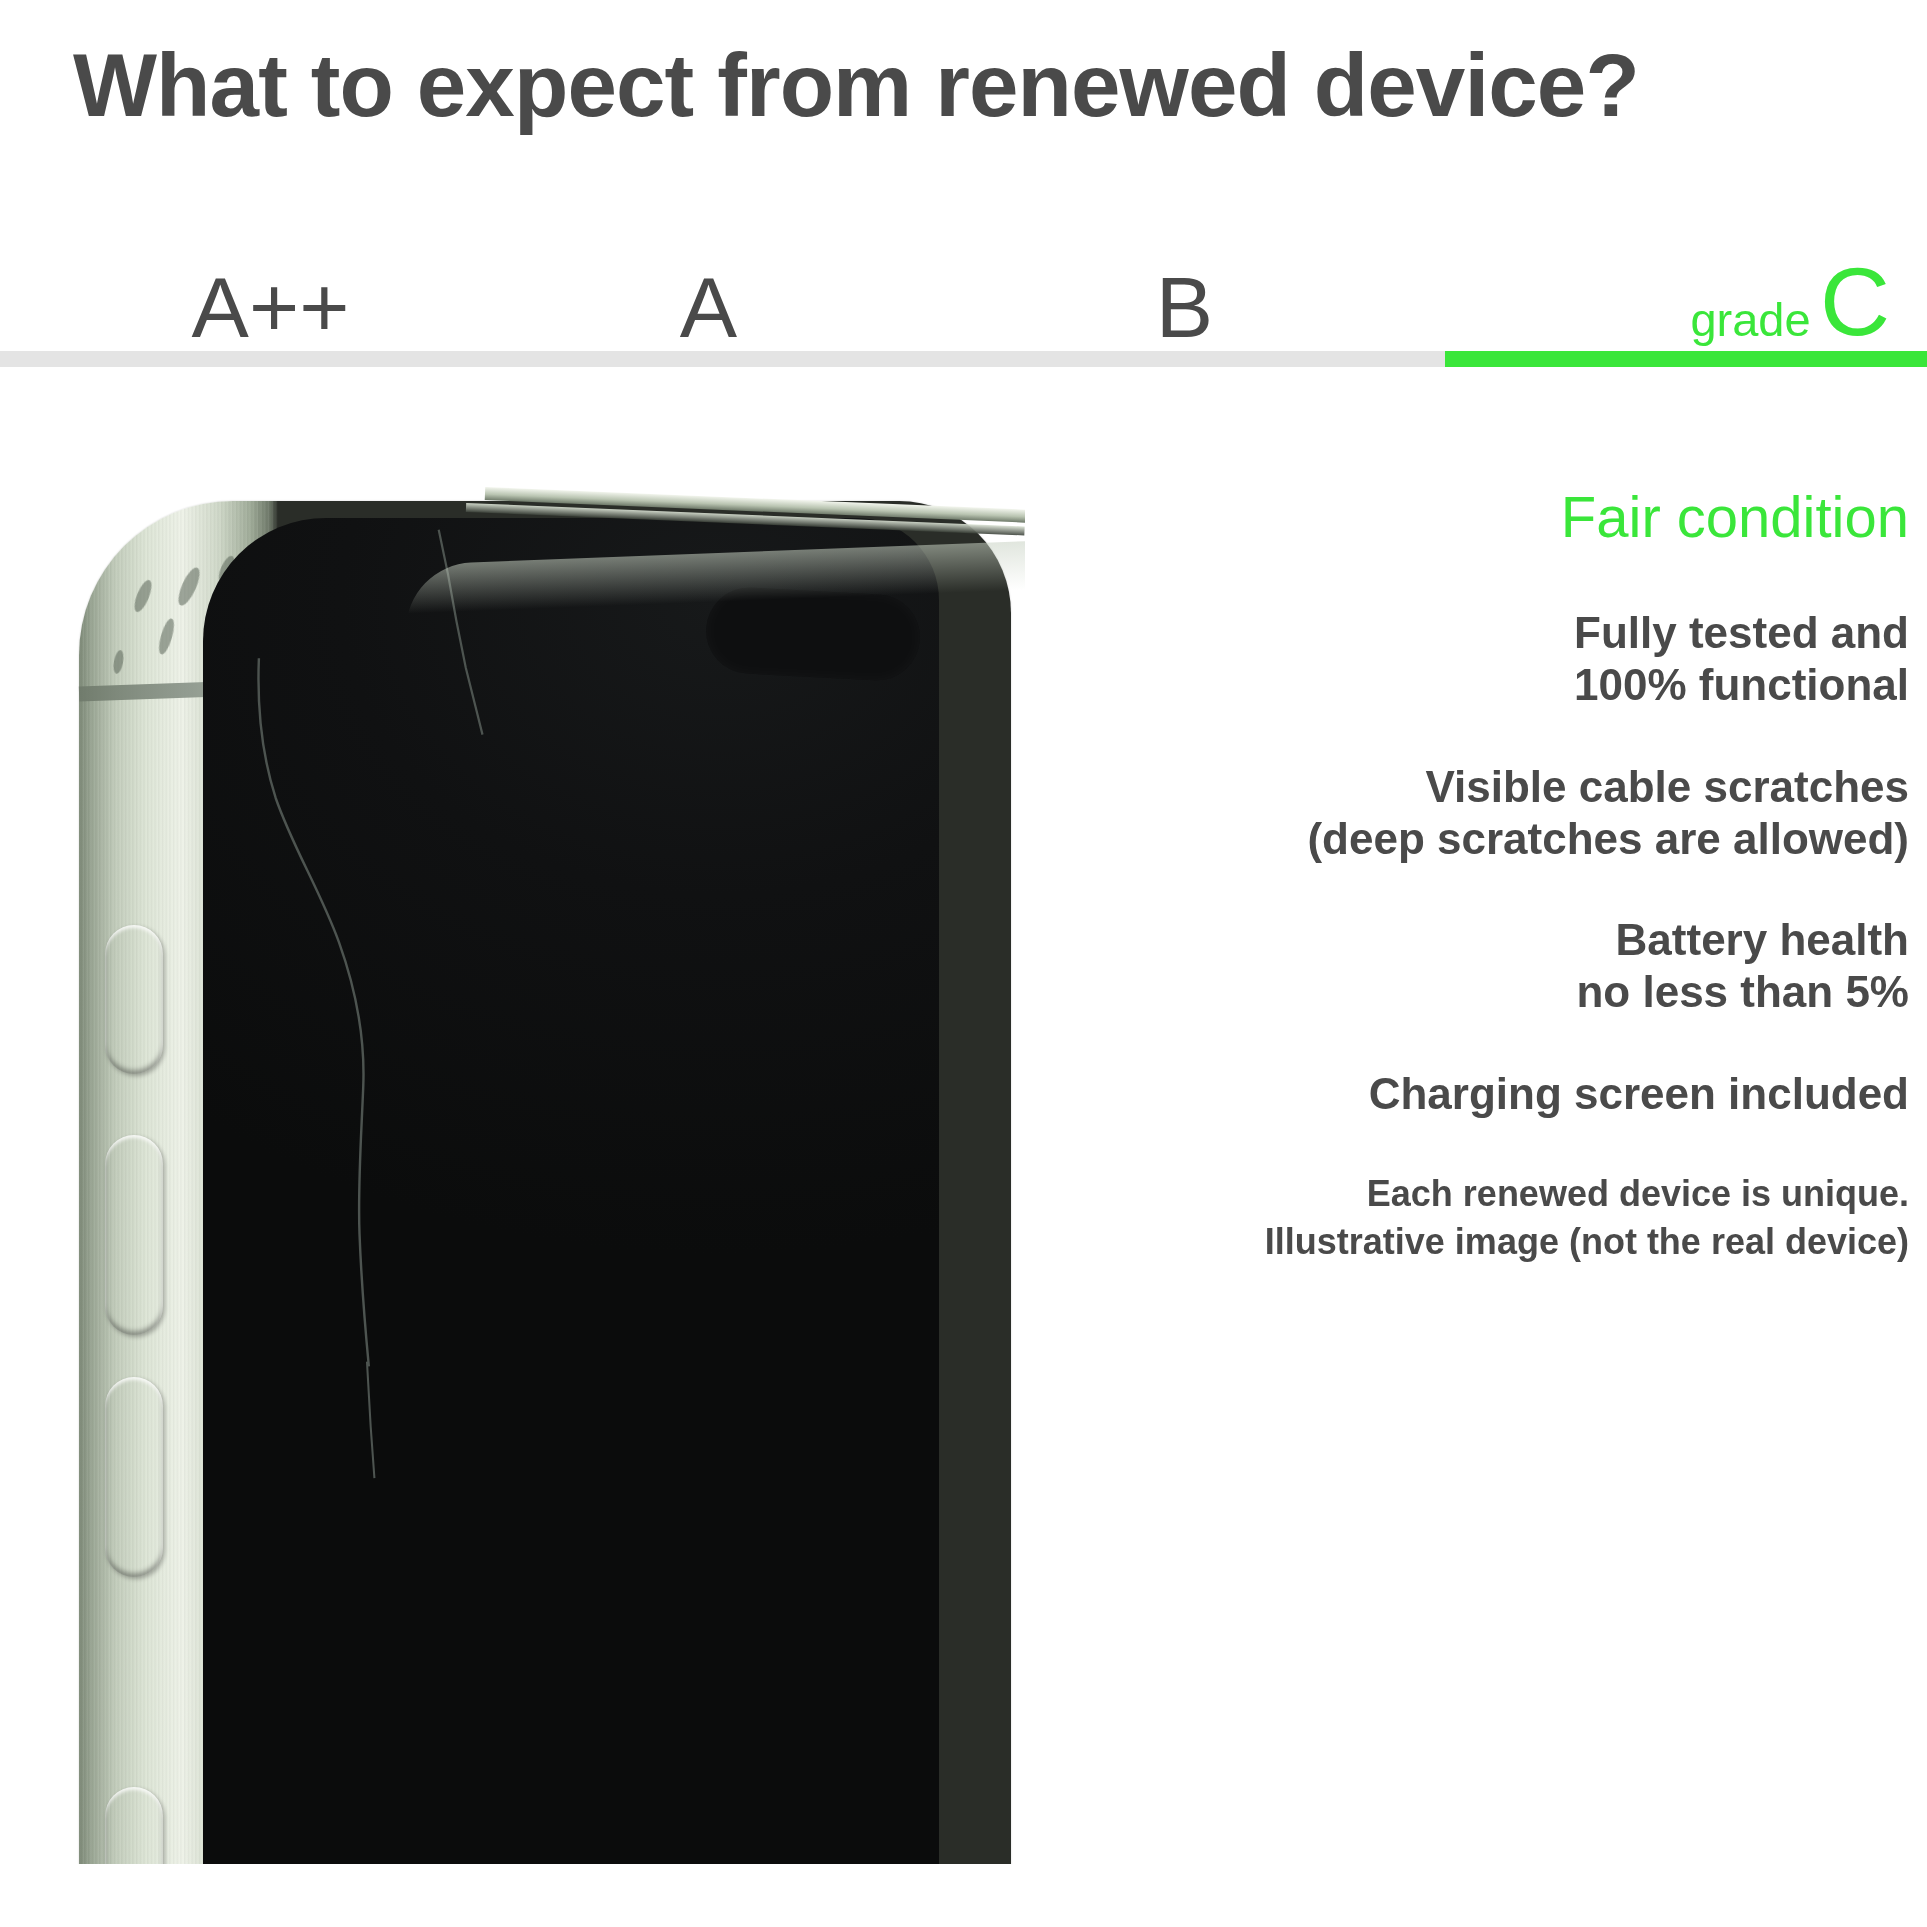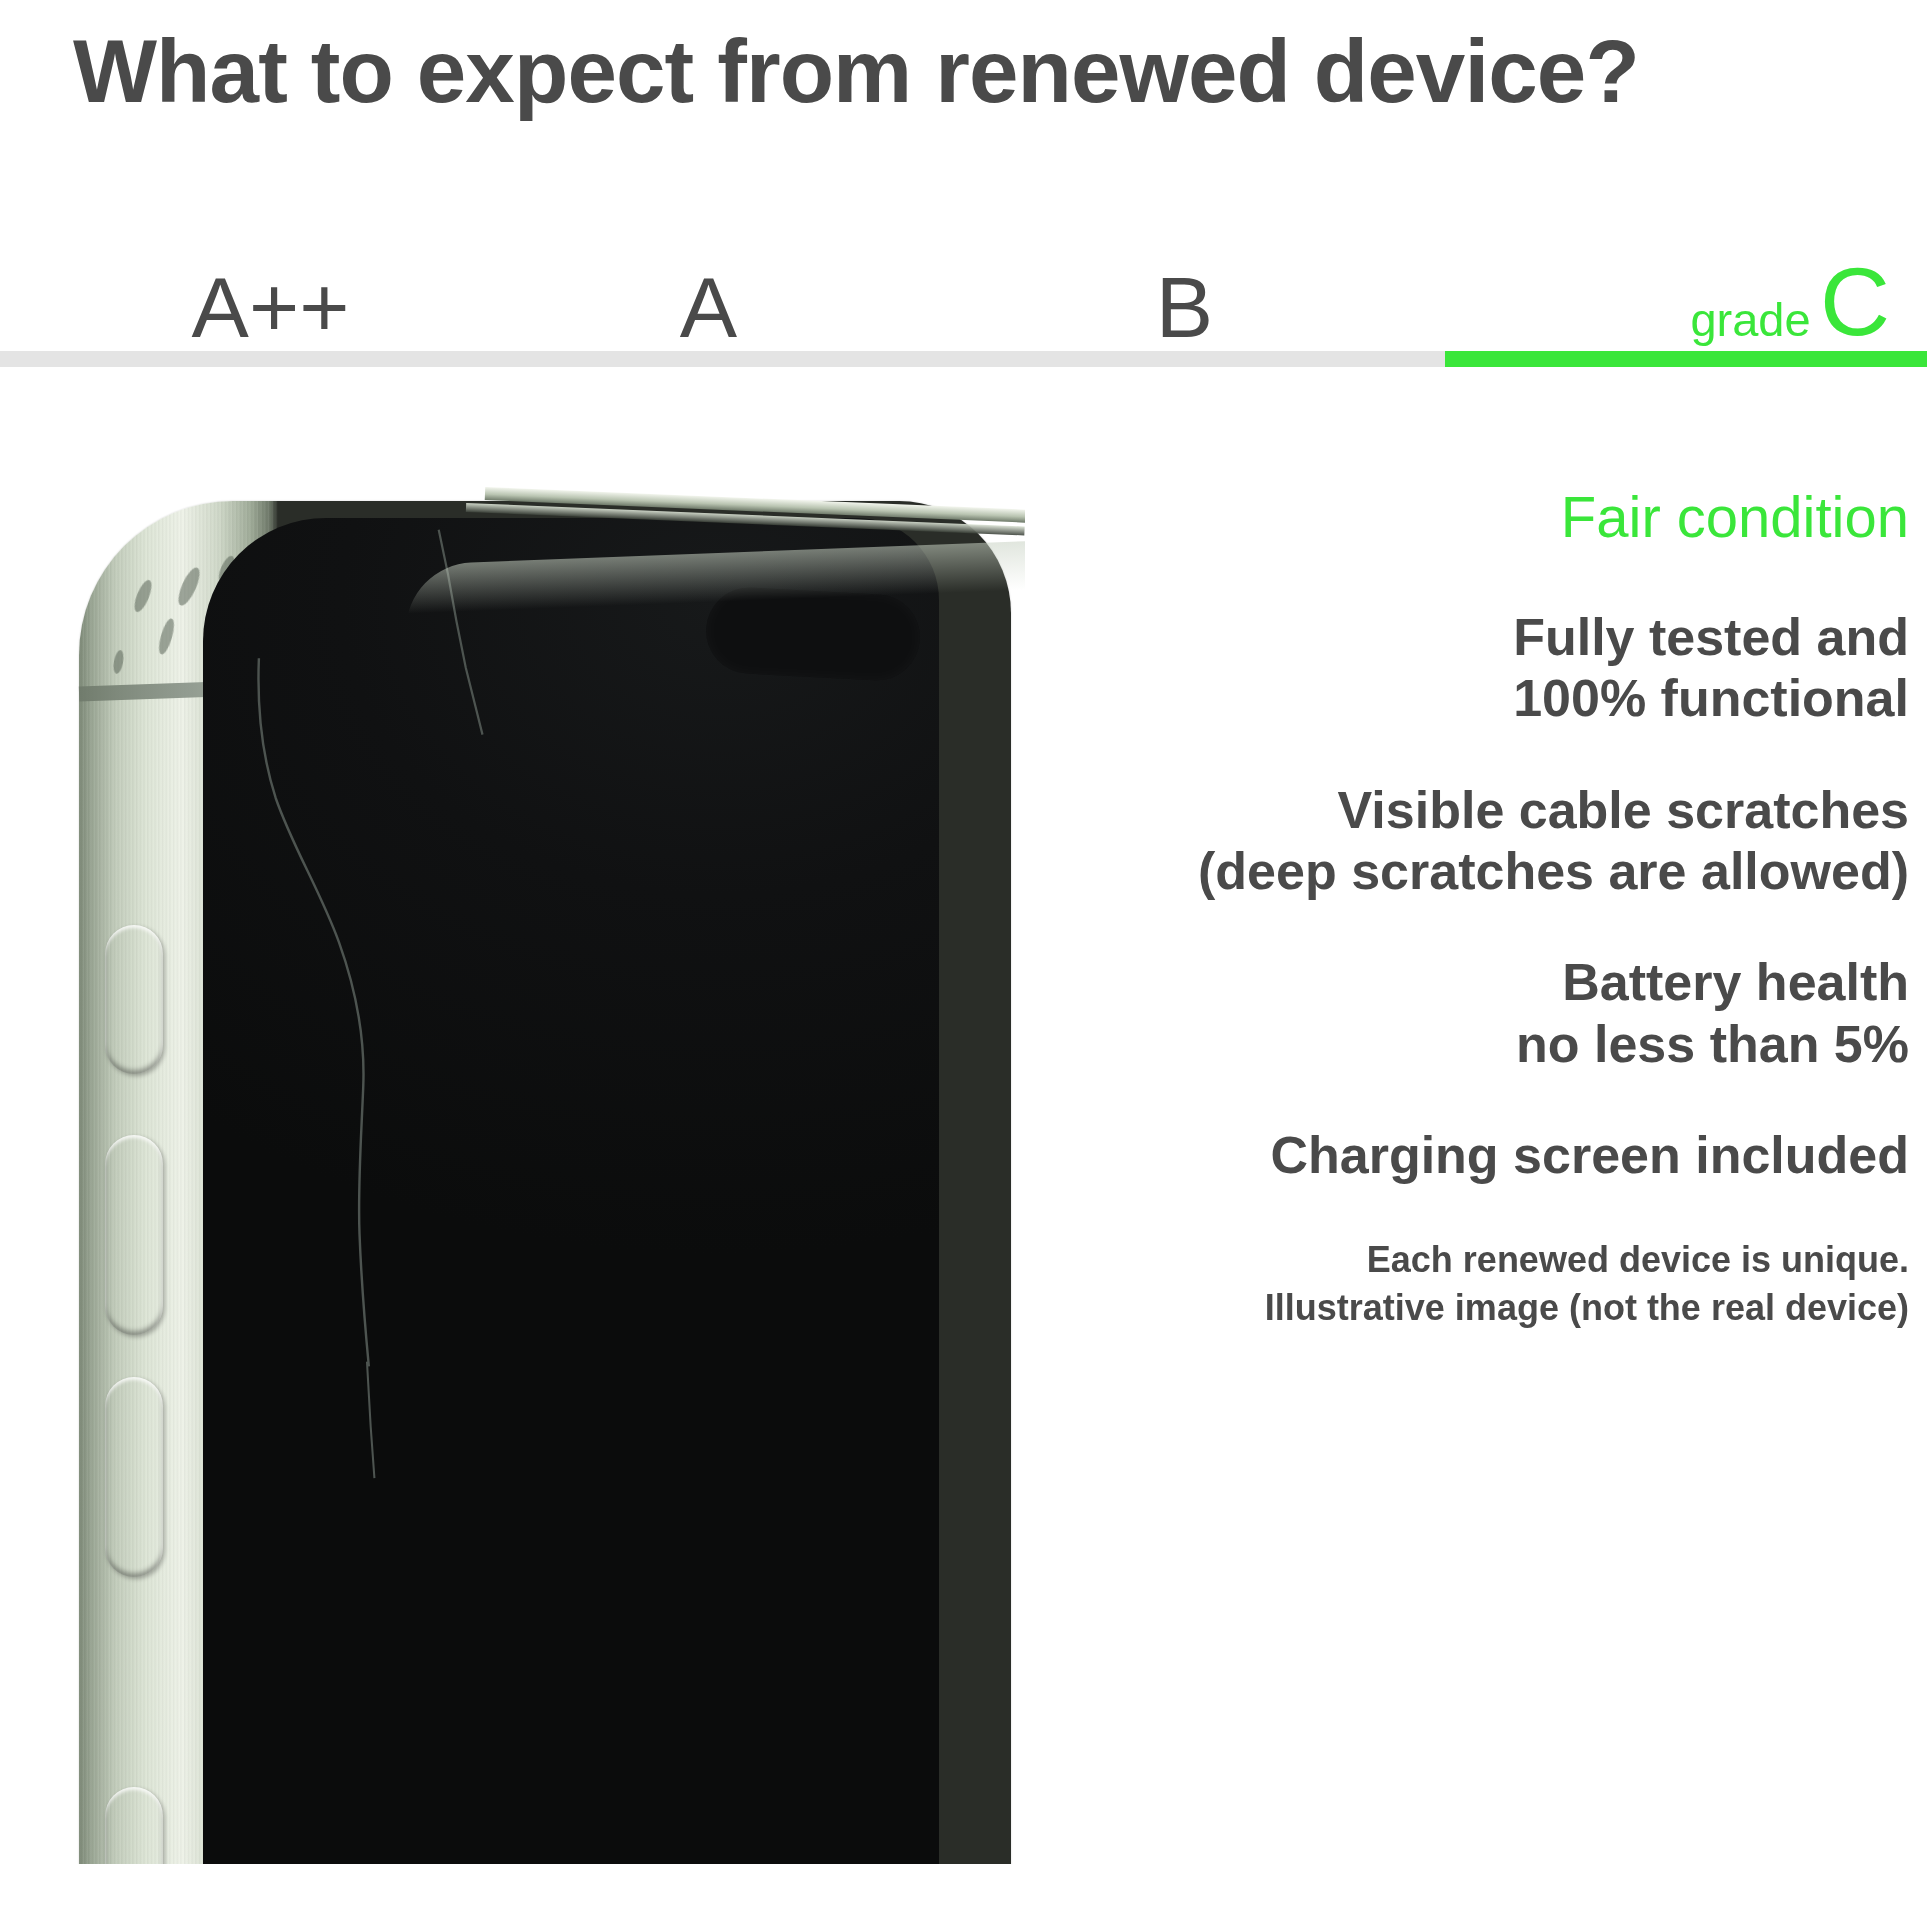--- a/index.html
+++ b/index.html
@@ -13,21 +13,21 @@
     position: relative;
     overflow: hidden;
     font-family: "Liberation Sans", sans-serif;
     -webkit-font-smoothing: antialiased;
   }
 
   
   #page-title {
     position: absolute;
     left: 73px;
-    top: 20px;
+    top: 34px;
     font-size: 89px;
     font-weight: 700;
     color: #4a4a4a;
     letter-spacing: -0.9px;
     white-space: nowrap;
   }
 
   
   #grade-tabs {
     position: absolute;
@@ -261,21 +261,21 @@
     text-align: right;
   }
   #condition-heading {
     font-size: 58px;
     font-weight: 400;
     color: #3ae63a;
     margin-bottom: 58px;
     line-height: 1.1;
   }
   .feature {
-    font-size: 52px;
+    font-size: 44px;
     font-weight: 700;
     color: #4a4a4a;
     line-height: 1.18;
     margin-bottom: 50px;
     white-space: pre-line;
   }
   #disclaimer {
     margin-top: 34px;
     font-size: 36px;
     font-weight: 700;

